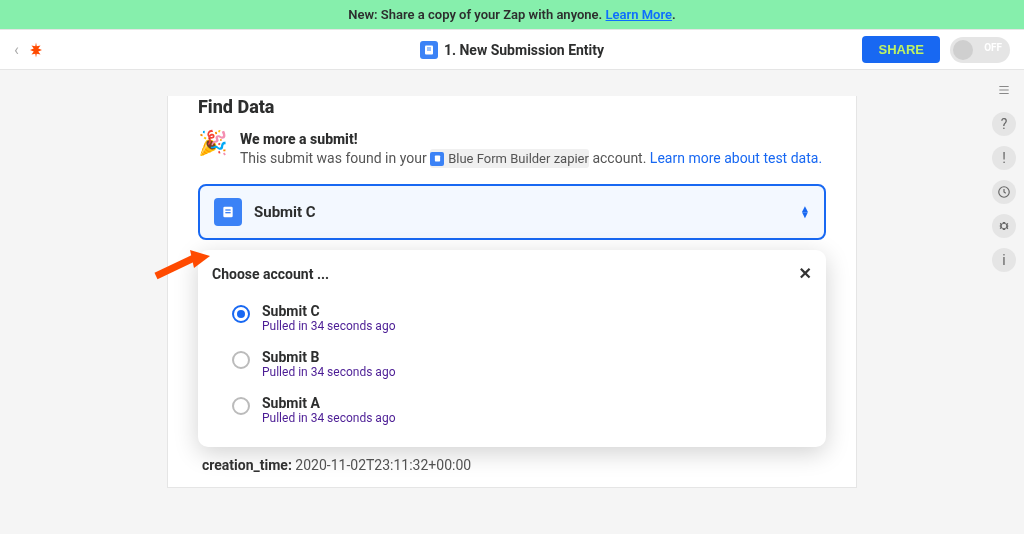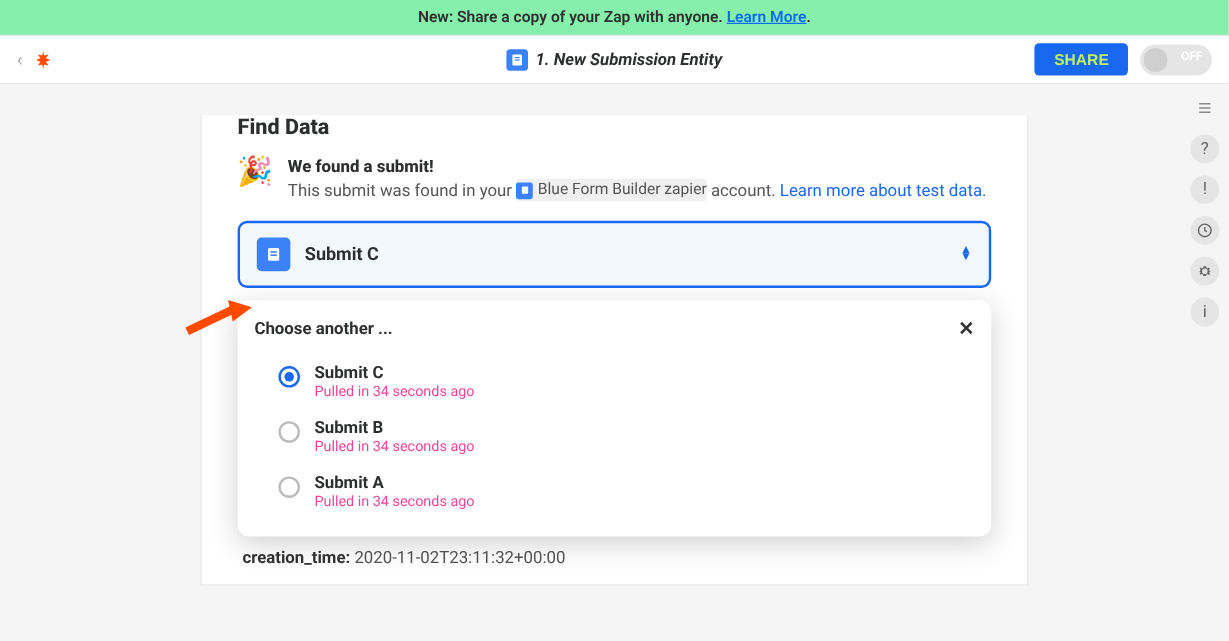--- a/index.html
+++ b/index.html
@@ -36,21 +36,20 @@
   .header .logo {
     width:18px; height:18px;
     color:#ff4a00;
     display:flex; align-items:center; justify-content:center;
   }
   .header .title-wrap {
     position:absolute; left:0; right:0;
     display:flex; justify-content:center; align-items:center; gap:6px;
     pointer-events:none;
     font-weight:700;
-    font-style:italic;
   }
   .header .title-wrap .app-icon {
     width:18px; height:18px; background:#3b82f6; border-radius:3px;
     display:flex; align-items:center; justify-content:center;
   }
   .header .title-wrap .app-icon svg{width:12px;height:12px;}
   .header .right {
     margin-left:auto; display:flex; align-items:center; gap:10px;
   }
   .share-btn {
@@ -158,21 +157,21 @@
   .radio{
     width:18px; height:18px; border:2px solid #bbb; border-radius:50%;
     position:relative; flex-shrink:0; margin-top:2px;
   }
   .radio.on{ border-color:#1868f2;}
   .radio.on::after{
     content:''; position:absolute; left:3px; top:3px; width:8px; height:8px;
     background:#1868f2; border-radius:50%;
   }
   .option .ol{ font-weight:700; font-size:14px;}
-  .option .os{ color:#ec4899; font-size:12px;}
+  .option .os{ color:#4c1d95; font-size:12px;}
   .load-more{
     display:block; width:96%; margin:8px auto 0;
     background:#f5f5f5; border:none; border-radius:6px;
     padding:12px; font-weight:700; font-size:14px; cursor:pointer;
   }
 
   
   .preview{ margin-top:10px; font-size:14px; color:#555; padding:0 4px;}
   .preview b{color:#333;}
 </style>
@@ -231,21 +230,21 @@
   <div class="rail-item">i</div>
 </div>
 
 <div class="stage">
   <div class="card">
     <h2>Find Data</h2>
 
     <div class="found-row">
       <div class="party">🎉</div>
       <div class="txt">
-        <strong>We found a submit!</strong>
+        <strong>We more a submit!</strong>
         <span class="sub">
           <span>This submit was found in your </span>
           <span class="chip">
             <span class="ci">
                 <svg viewBox="0 0 24 24" fill="#fff">
                   <rect x="5" y="4" width="14" height="16" rx="2"></rect>
                 </svg>
               </span>
             <span>Blue Form Builder zapier</span>
           </span>
@@ -271,21 +270,21 @@
     </div>
 
     <div class="arrow-wrap">
       <svg class="annot-arrow" width="60" height="30" viewBox="0 0 60 30">
         <path d="M2 26 L44 6" stroke="#ff4a00" stroke-width="7" fill="none"></path>
         <path d="M36 0 L56 6 L40 18 Z" fill="#ff4a00"></path>
       </svg>
 
       <div class="dropdown">
         <div class="dd-head">
-          <span>Choose another ...</span>
+          <span>Choose account ...</span>
           <span class="x">✕</span>
         </div>
 
         <div class="option">
           <span class="radio on"></span>
           <div>
             <div class="ol">Submit C</div>
             <div class="os">Pulled in 34 seconds ago</div>
           </div>
         </div>

